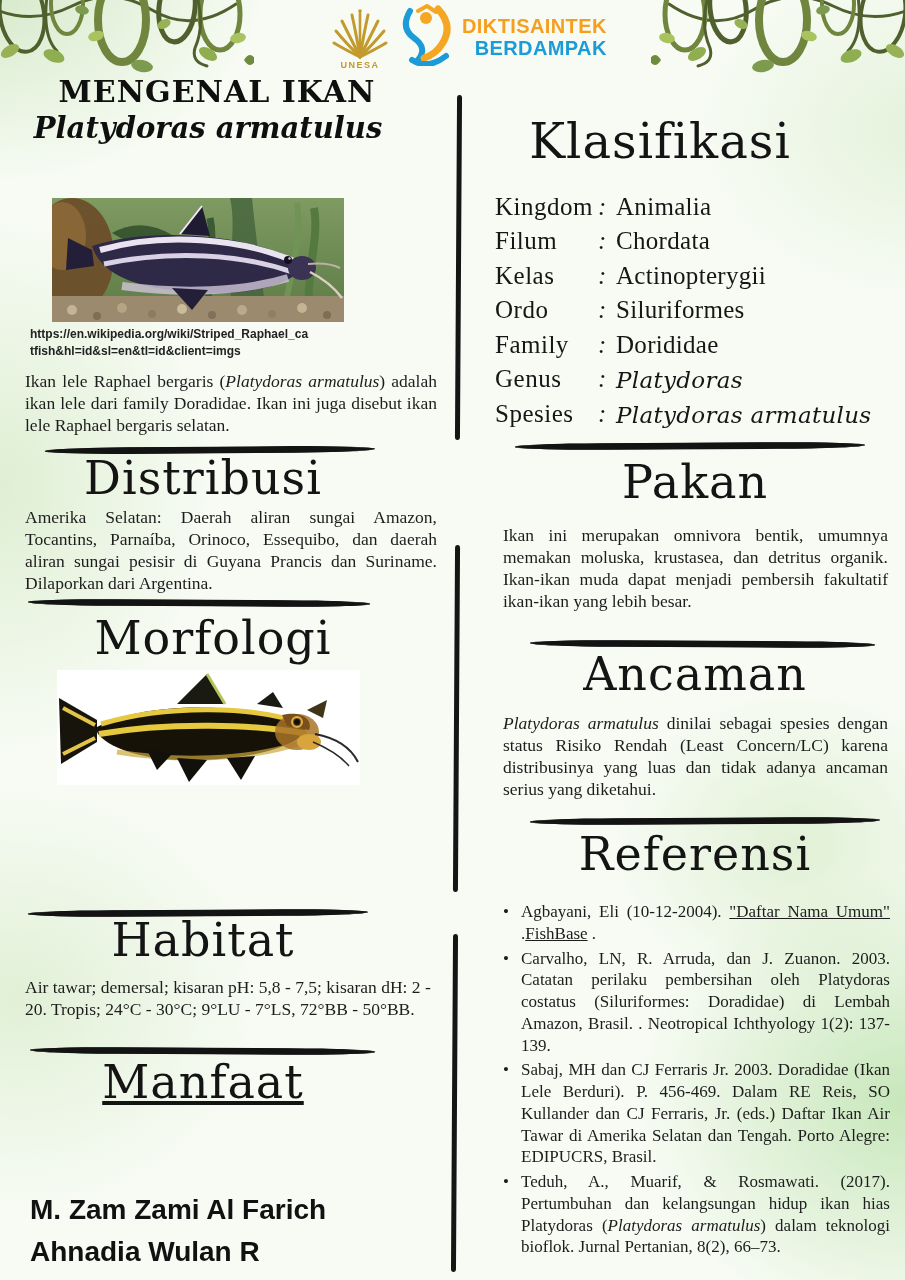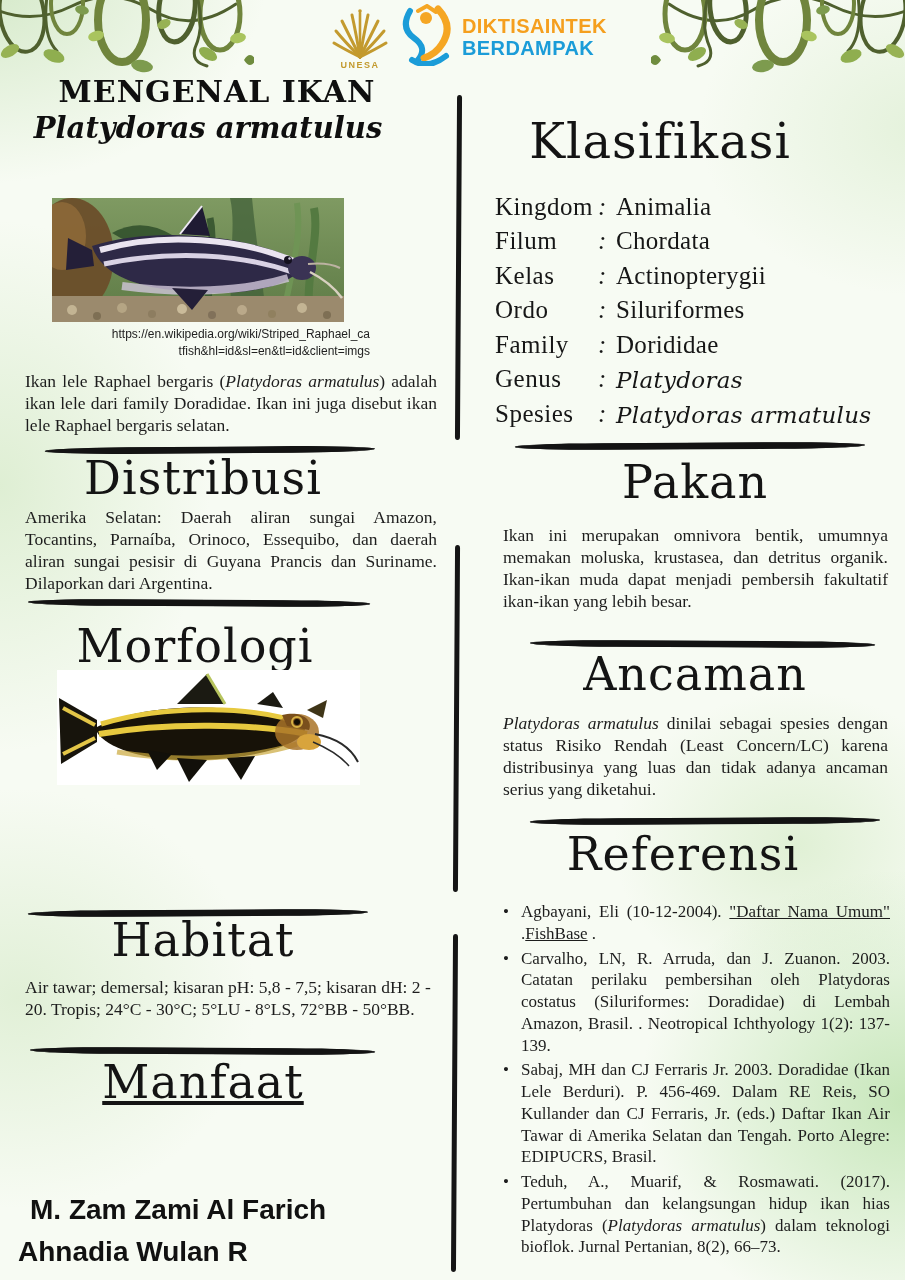--- a/index.html
+++ b/index.html
@@ -17,22 +17,22 @@
     color:#141414;text-align:center;letter-spacing:1px;}
   .body-text{font-family:"Liberation Serif",serif;font-size:17.5px;line-height:1.26;
     color:#1d1d1d;text-align:justify;}
   .it{font-style:italic;}
   .u{text-decoration:underline;cursor:pointer;}
   .hline{position:absolute;height:6px;background:#131313;border-radius:50% 50% 50% 50%/100% 100% 100% 100%;
     box-shadow:0 0 0 .3px #131313;}
   .vline{position:absolute;width:5px;background:#151515;border-radius:100%/6px;transform:rotate(.35deg);}
   .kicker{font-family:"DejaVu Serif",serif;font-weight:bold;font-size:30px;letter-spacing:1px;color:#0f0f0f;text-align:center;}
   .subtitle{font-family:"DejaVu Serif",serif;font-weight:bold;font-style:italic;font-size:29px;color:#0f0f0f;text-align:center;}
-  .caption{font-family:"Liberation Sans",sans-serif;font-weight:normal;font-size:12px;line-height:1.4;
-    color:#222;text-align:right;}
+  .caption{font-family:"Liberation Sans",sans-serif;font-weight:bold;font-size:12px;line-height:1.4;
+    color:#222;text-align:left;}
   .author{font-family:"Liberation Sans",sans-serif;font-weight:bold;font-size:28px;color:#111;}
   .k-row{display:flex;height:34.5px;align-items:flex-end;font-family:"Liberation Serif",serif;font-size:25px;color:#161616;}
   .k-label{width:103px;letter-spacing:.5px;}
   .k-colon{width:18px;font-style:italic;}
   .k-value{letter-spacing:.3px;}
   .k-value.it{font-family:"DejaVu Serif",serif;font-size:23px;}
   #ref-list{margin:0;padding:0;list-style:none;}
   #ref-list li{position:relative;margin:0 0 3px 0;padding-left:18px;
     font-family:"Liberation Serif",serif;font-size:17px;line-height:1.28;text-align:justify;color:#1d1d1d;}
   #ref-list li::before{content:"•";position:absolute;left:0;top:0;font-size:17px;}
@@ -115,21 +115,21 @@
   </div>
   <div class="abs" style="left:398px;top:4px;">
     <svg width="58" height="62" viewBox="0 0 58 62">
       <path d="M20,7 L29,2 L38,8" stroke="#f5a623" stroke-width="4" fill="none" stroke-linecap="round"></path>
       <circle cx="28" cy="14" r="6" fill="#f5a623"></circle>
       <path d="M12,7 Q2,24 16,34 Q30,44 20,56" stroke="#1b9cd8" stroke-width="6" fill="none" stroke-linecap="round"></path>
       <path d="M40,5 Q56,22 44,40 Q38,50 26,54" stroke="#f5a623" stroke-width="7" fill="none" stroke-linecap="round"></path>
       <path d="M14,56 Q30,66 48,52" stroke="#1b9cd8" stroke-width="6" fill="none" stroke-linecap="round"></path>
     </svg>
   </div>
-  <div class="abs dikti-text" style="left:462px;top:15px;">
+  <div class="abs dikti-text" style="left:462px;top:15px;text-align:right;">
     <div class="dikti-line1">DIKTISAINTEK</div>
     <div class="dikti-line2">BERDAMPAK</div>
   </div>
 
   <div class="vline" style="left:456px;top:95px;height:345px;"></div>
   <div class="vline" style="left:454px;top:545px;height:347px;"></div>
   <div class="vline" style="left:452px;top:934px;height:338px;"></div>
 
   <div class="abs kicker" style="left:17px;top:74px;width:400px;">MENGENAL IKAN</div>
   <div class="abs subtitle" style="left:8px;top:111px;width:400px;">Platydoras armatulus</div>
@@ -185,21 +185,21 @@
 
   <div class="abs body-text" style="left:25px;top:370px;width:412px;">
     <span>Ikan lele Raphael bergaris (</span><span class="it">Platydoras armatulus</span><span>) adalah ikan lele dari family Doradidae. Ikan ini juga disebut ikan lele Raphael bergaris selatan.</span>
   </div>
 
   <div class="hline" style="left:45px;top:447px;width:330px;transform:rotate(-.4deg);"></div>
   <div class="abs heading" style="left:8px;top:454px;width:390px;">Distribusi</div>
   <div class="abs body-text" style="left:25px;top:506px;width:412px;">Amerika Selatan: Daerah aliran sungai Amazon, Tocantins, Parnaíba, Orinoco, Essequibo, dan daerah aliran sungai pesisir di Guyana Prancis dan Suriname. Dilaporkan dari Argentina.</div>
 
   <div class="hline" style="left:28px;top:600px;width:342px;transform:rotate(.3deg);"></div>
-  <div class="abs heading" style="left:0;top:614px;width:390px;margin-top:8px;">Morfologi</div>
+  <div class="abs heading" style="left:18px;top:614px;width:390px;">Morfologi</div>
 
   <div class="abs" style="left:57px;top:670px;">
     <svg width="303" height="115" viewBox="0 0 303 115">
       <rect width="303" height="115" fill="#ffffff"></rect>
       <polygon points="2,28 40,50 40,72 4,94" fill="#17140c"></polygon>
       <path d="M6,38 L38,55" stroke="#e3c648" stroke-width="4"></path>
       <path d="M6,84 L38,68" stroke="#e3c648" stroke-width="4"></path>
       <polygon points="120,34 150,4 168,34" fill="#1b1a12"></polygon>
       <path d="M150,4 L168,34" stroke="#b7c45e" stroke-width="3"></path>
       <polygon points="200,34 216,22 226,38" fill="#1b1a12"></polygon>
@@ -216,27 +216,27 @@
       <circle cx="240" cy="52" r="5" fill="none" stroke="#d7b144" stroke-width="2"></circle>
       <circle cx="240" cy="52" r="3" fill="#120d05"></circle>
       <polygon points="250,40 270,30 266,48" fill="#3f3518"></polygon>
       <path d="M258,64 Q290,70 301,92" stroke="#2a2a2a" stroke-width="2" fill="none"></path>
       <path d="M256,72 Q280,82 292,96" stroke="#2a2a2a" stroke-width="1.5" fill="none"></path>
     </svg>
   </div>
 
   <div class="hline" style="left:28px;top:910px;width:340px;transform:rotate(-.3deg);"></div>
   <div class="abs heading" style="left:8px;top:916px;width:390px;">Habitat</div>
-  <div class="abs body-text" style="left:25px;top:976px;width:412px;text-align:left;">Air tawar; demersal; kisaran pH: 5,8 - 7,5; kisaran dH: 2 - 20. Tropis; 24°C - 30°C; 5°LU - 8°LS, 72°BB - 50°BB.</div>
+  <div class="abs body-text" style="left:25px;top:976px;width:412px;text-align:left;">Air tawar; demersal; kisaran pH: 5,8 - 7,5; kisaran dH: 2 - 20. Tropis; 24°C - 30°C; 9°LU - 7°LS, 72°BB - 50°BB.</div>
 
   <div class="hline" style="left:30px;top:1048px;width:345px;transform:rotate(.3deg);"></div>
   <div class="abs heading" style="left:8px;top:1058px;width:390px;text-decoration:underline;">Manfaat</div>
 
   <div class="abs author" style="left:30px;top:1194px;">M. Zam Zami Al Farich</div>
-  <div class="abs author" style="left:18px;top:1236px;text-align:right;">Ahnadia Wulan R</div>
+  <div class="abs author" style="left:30px;top:1236px;text-align:right;">Ahnadia Wulan R</div>
 
   <div class="abs heading" style="left:460px;top:116px;width:400px;font-size:48px;">Klasifikasi</div>
   <div class="abs" style="left:495px;top:186px;width:400px;" id="k-rows">
       <div class="k-row">
         <span class="k-label">Kingdom</span>
         <span class="k-colon">:</span>
         <span class="k-value">Animalia</span>
       </div>
       <div class="k-row">
         <span class="k-label">Filum</span>
@@ -274,21 +274,21 @@
   <div class="abs heading" style="left:490px;top:458px;width:410px;">Pakan</div>
   <div class="abs body-text" style="left:503px;top:524px;width:385px;">Ikan ini merupakan omnivora bentik, umumnya memakan moluska, krustasea, dan detritus organik. Ikan-ikan muda dapat menjadi pembersih fakultatif ikan-ikan yang lebih besar.</div>
 
   <div class="hline" style="left:530px;top:641px;width:345px;transform:rotate(.3deg);"></div>
   <div class="abs heading" style="left:490px;top:650px;width:410px;">Ancaman</div>
   <div class="abs body-text" style="left:503px;top:712px;width:385px;">
     <span class="it">Platydoras armatulus</span><span> dinilai sebagai spesies dengan status Risiko Rendah (Least Concern/LC) karena distribusinya yang luas dan tidak adanya ancaman serius yang diketahui.</span>
   </div>
 
   <div class="hline" style="left:530px;top:818px;width:350px;transform:rotate(-.3deg);"></div>
-  <div class="abs heading" style="left:478px;top:830px;width:410px;">Referensi</div>
+  <div class="abs heading" style="left:490px;top:830px;width:410px;">Referensi</div>
   <ul class="abs" id="ref-list" style="left:503px;top:901px;width:387px;">
       <li><span>Agbayani, Eli (10-12-2004). </span><span class="u">"Daftar Nama Umum"</span><span> .</span><span class="u">FishBase</span><span> .</span></li>
       <li><span>Carvalho, LN, R. Arruda, dan J. Zuanon. 2003. Catatan perilaku pembersihan oleh Platydoras costatus (Siluriformes: Doradidae) di Lembah Amazon, Brasil. . Neotropical Ichthyology 1(2): 137-139.</span></li>
       <li><span>Sabaj, MH dan CJ Ferraris Jr. 2003. Doradidae (Ikan Lele Berduri). P. 456-469. Dalam RE Reis, SO Kullander dan CJ Ferraris, Jr. (eds.) Daftar Ikan Air Tawar di Amerika Selatan dan Tengah. Porto Alegre: EDIPUCRS, Brasil.</span></li>
       <li><span>Teduh, A., Muarif, &amp; Rosmawati. (2017). Pertumbuhan dan kelangsungan hidup ikan hias Platydoras (</span><span class="it">Platydoras armatulus</span><span>) dalam teknologi bioflok. Jurnal Pertanian, 8(2), 66–73.</span></li>
     </ul>
 
 </div>
 
 </body></html>

